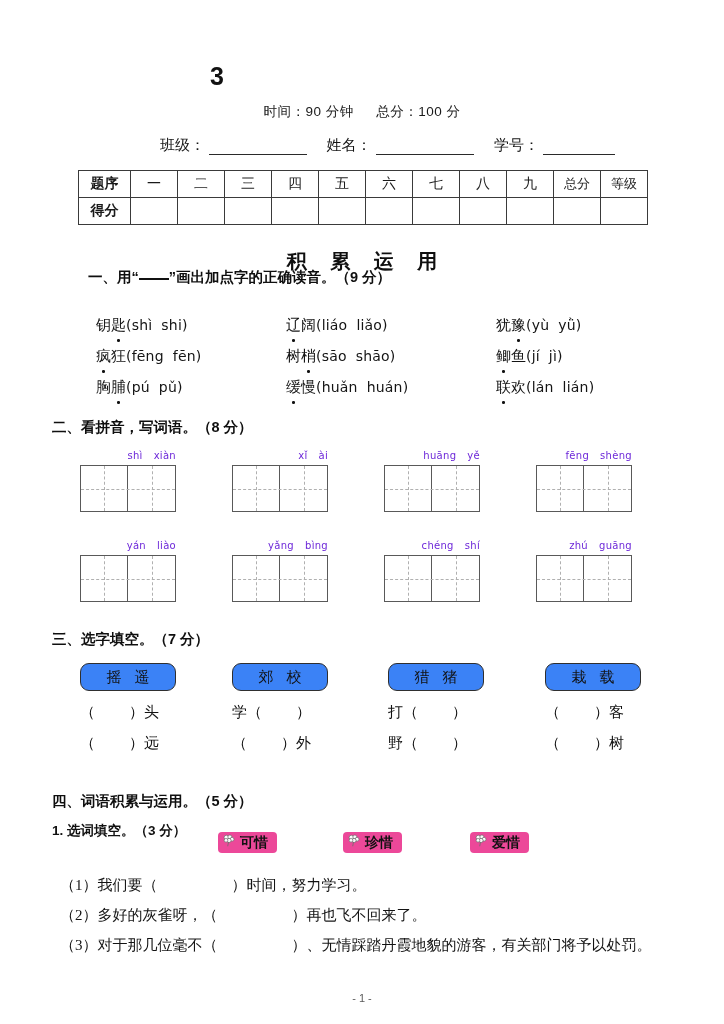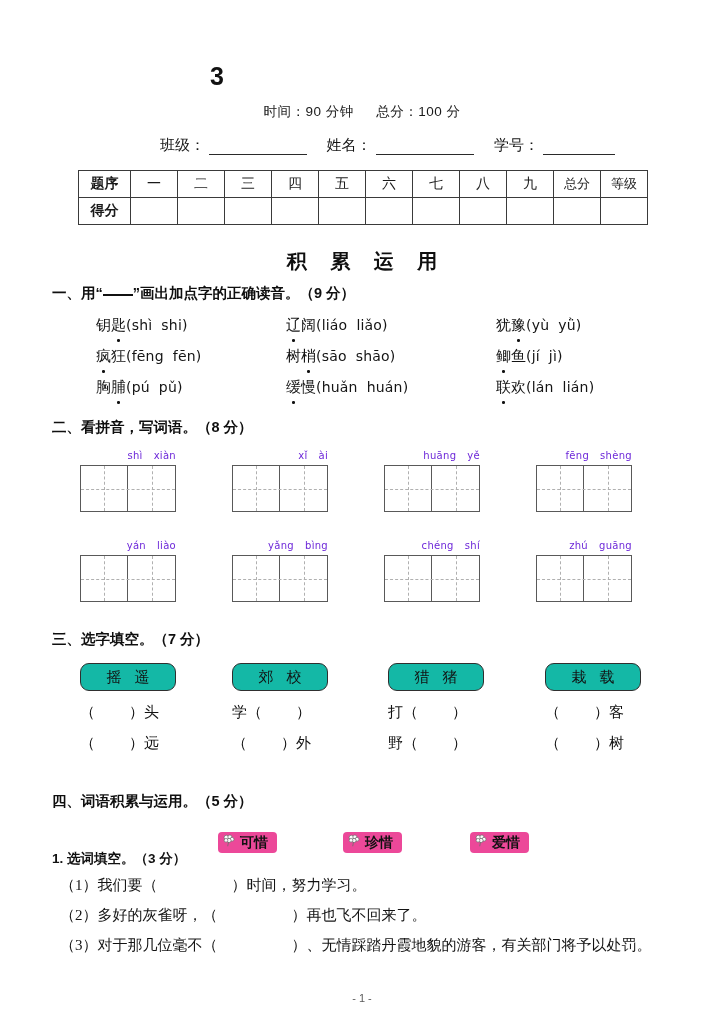--- a/index.html
+++ b/index.html
@@ -213,21 +213,21 @@
     border: 1.2px solid #2f2f2f;
     border-radius: 9px;
     height: 28px;
     display: flex;
     align-items: center;
     justify-content: center;
     font-size: 15px;
     letter-spacing: 13px;
     text-indent: 13px;
     color: #121212;
-    background: #14b8a6;
+    background: #3b82f6;
   }
   .q3-line {
     font-size: 15px;
     color: #131313;
     margin-top: 12px;
     white-space: nowrap;
   }
   .q3-line .par { display: inline-block; }
   .q3-line .brk { display: inline-block; width: 34px; }
 
@@ -331,21 +331,21 @@
           <td></td>
           <td></td>
           <td></td>
           <td></td>
         </tr>
       </tbody>
   </table>
 
   <div class="banner">积 累 运 用</div>
 
-  <div class="q-head" style="top:284px;">
+  <div class="q-head" style="top:268px;margin-left:36px;">
     <span>一、用“</span><span class="uline"></span><span>”画出加点字的正确读音。（9 分）</span>
   </div>
 
   <div class="q1-grid" id="q1-grid">
       <div class="q1-row">
         <div class="q1-cell c1"><span class="ch">钥</span><span class="ch dot">匙</span><span class="py"><span>(shì</span><span class="sp"></span><span>shi)</span></span></div>
         <div class="q1-cell c2"><span class="ch dot">辽</span><span class="ch">阔</span><span class="py"><span>(liáo</span><span class="sp"></span><span>liǎo)</span></span></div>
         <div class="q1-cell c3"><span class="ch">犹</span><span class="ch dot">豫</span><span class="py"><span>(yù</span><span class="sp"></span><span>yǜ)</span></span></div>
       </div>
       <div class="q1-row">
@@ -440,21 +440,21 @@
         <div class="q3-line"><span class="par">野（</span><span class="brk"></span><span class="par">）</span></div>
       </div>
       <div class="q3-block" style="left: 545px; top: 663px; width: 96px;">
         <div class="q3-box">栽载</div>
         <div class="q3-line"><span class="par">（</span><span class="brk"></span><span class="par">）客</span></div>
         <div class="q3-line"><span class="par">（</span><span class="brk"></span><span class="par">）树</span></div>
       </div>
     </div>
 
   <div class="q-head" style="top:792px;">四、词语积累与运用。（5 分）</div>
-  <div class="sub-head" style="top:822px;margin-top:28px;">1. 选词填空。（3 分）</div>
+  <div class="sub-head" style="top:822px;">1. 选词填空。（3 分）</div>
 
   <div class="wordbank" id="wordbank" style="left: 0px; top: 0px;">
       <div class="wb-chip" style="left: 218px; top: 832px;">
         <svg class="flower" viewBox="0 0 16 16">
           <circle cx="5" cy="4" r="2.6" fill="#fbfbfb" stroke="#6d6d6d" stroke-width="0.8"></circle>
           <circle cx="9" cy="3.4" r="2.3" fill="#fbfbfb" stroke="#6d6d6d" stroke-width="0.8"></circle>
           <circle cx="11.5" cy="6" r="2.2" fill="#fbfbfb" stroke="#6d6d6d" stroke-width="0.8"></circle>
           <circle cx="8" cy="7.4" r="2.4" fill="#fbfbfb" stroke="#6d6d6d" stroke-width="0.8"></circle>
           <circle cx="4.6" cy="7.2" r="2.1" fill="#fbfbfb" stroke="#6d6d6d" stroke-width="0.8"></circle>
           <path d="M7.5 9 L6.5 14" stroke="#6d6d6d" stroke-width="0.9" fill="none"></path>

